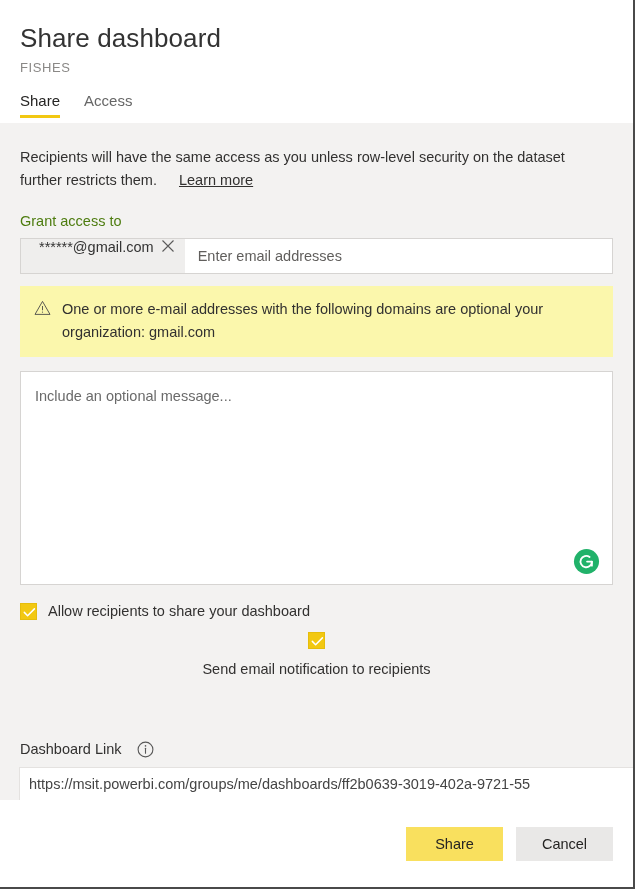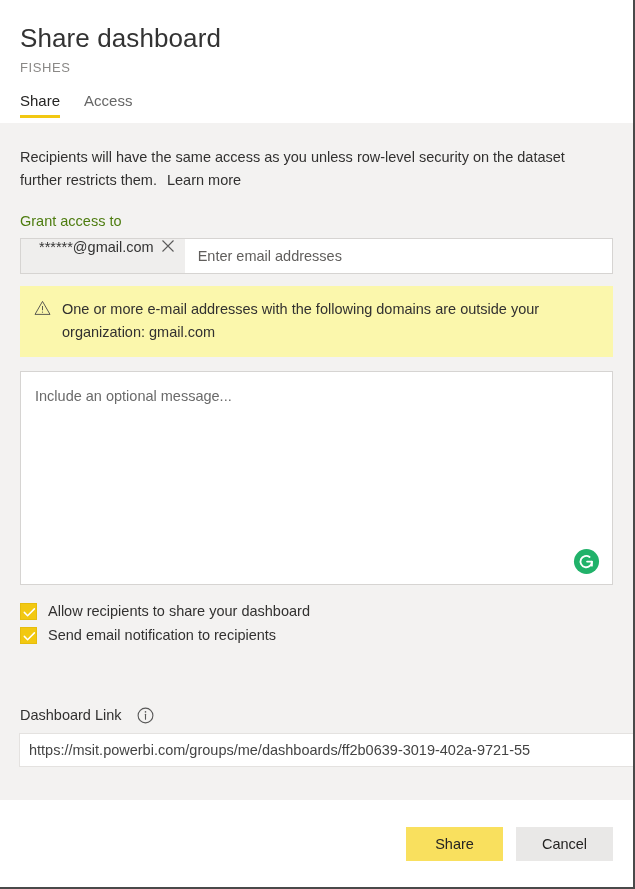--- a/index.html
+++ b/index.html
@@ -83,21 +83,22 @@
   }
   .intro {
     font-size: 14.5px;
     color: #323130;
     line-height: 23px;
     padding-top: 23px;
     max-width: 560px;
   }
   .intro a {
     color: #323130;
-    margin-left: 10px;
+    text-decoration: underline;
+    margin-left: 22px;
     cursor: pointer;
   }
   .field-label {
     font-size: 14.5px;
     color: #4d7c0f;
     margin-top: 20px;
     margin-bottom: 8px;
     line-height: 18px;
   }
 
@@ -193,21 +194,21 @@
   }
 
   
   .check-row {
     display: flex;
     align-items: center;
     gap: 11px;
     margin-top: 13px;
     cursor: pointer;
   }
-  .check-row.second { margin-top: 6px; }
+  .check-row.second { margin-top: 12px; flex-direction: column; }
   .cbox {
     width: 17px;
     height: 17px;
     background: #f2c811;
     flex: none;
     position: relative;
     border: 1px solid #e6bd0b;
     box-sizing: border-box;
   }
   .cbox svg { position: absolute; left: 2px; top: 3px; }
@@ -306,21 +307,21 @@
       </div>
       <input class="email-input" type="text" placeholder="Enter email addresses" style="">
     </div>
 
     <div class="warning">
       <svg class="warn-icon" width="17" height="16" viewBox="0 0 17 16">
         <path d="M8.5 1.4 L16 14.4 L1 14.4 Z" fill="none" stroke="#4a4a48" stroke-width="0.9" stroke-linejoin="round"></path>
         <path d="M8.5 6 L8.5 10.3" stroke="#4a4a48" stroke-width="0.9"></path>
         <circle cx="8.5" cy="12.1" r="0.6" fill="#4a4a48"></circle>
       </svg>
-      <div class="warning-text">One or more e-mail addresses with the following domains are outside your organization: gmail.com</div>
+      <div class="warning-text">One or more e-mail addresses with the following domains are optional your organization: gmail.com</div>
     </div>
 
     <div class="message-wrap">
       <textarea class="message" placeholder="Include an optional message..." style=""></textarea>
       <svg class="grammarly" viewBox="0 0 28 28">
         <circle cx="14" cy="14" r="13" fill="#21b26a"></circle>
         <path d="M19.6 14.1 A5.9 5.9 0 1 1 17.2 9.3" fill="none" stroke="#ffffff" stroke-width="1.9" stroke-linecap="round"></path>
         <path d="M14.6 14.1 L19.6 14.1 L19.6 18.3" fill="none" stroke="#ffffff" stroke-width="1.9" stroke-linecap="round" stroke-linejoin="round"></path>
       </svg>
     </div>

